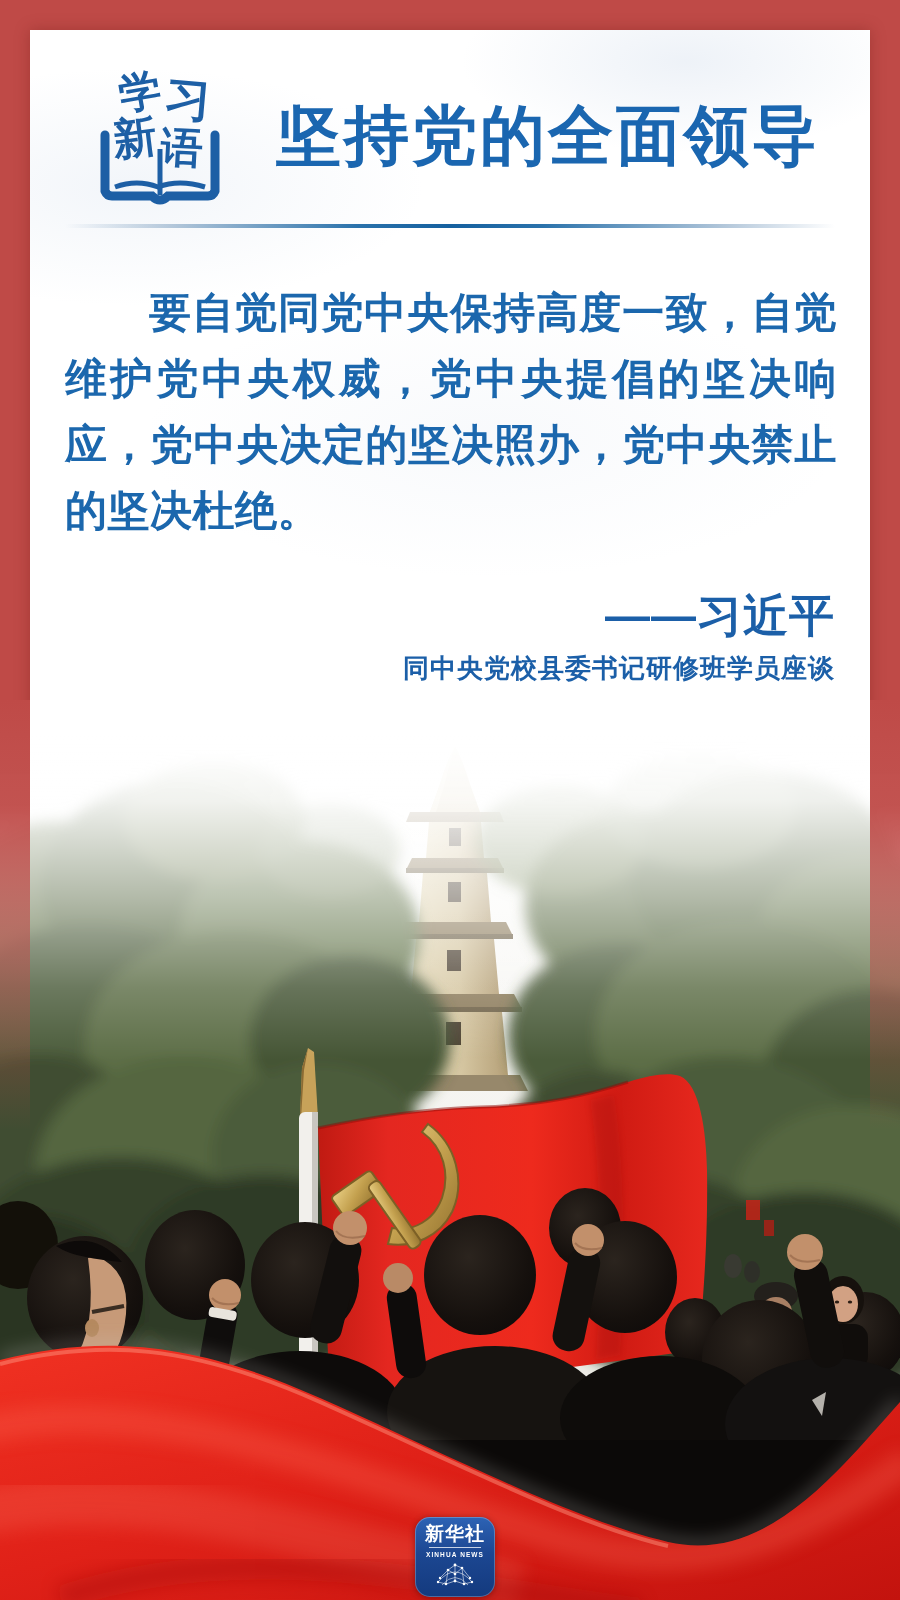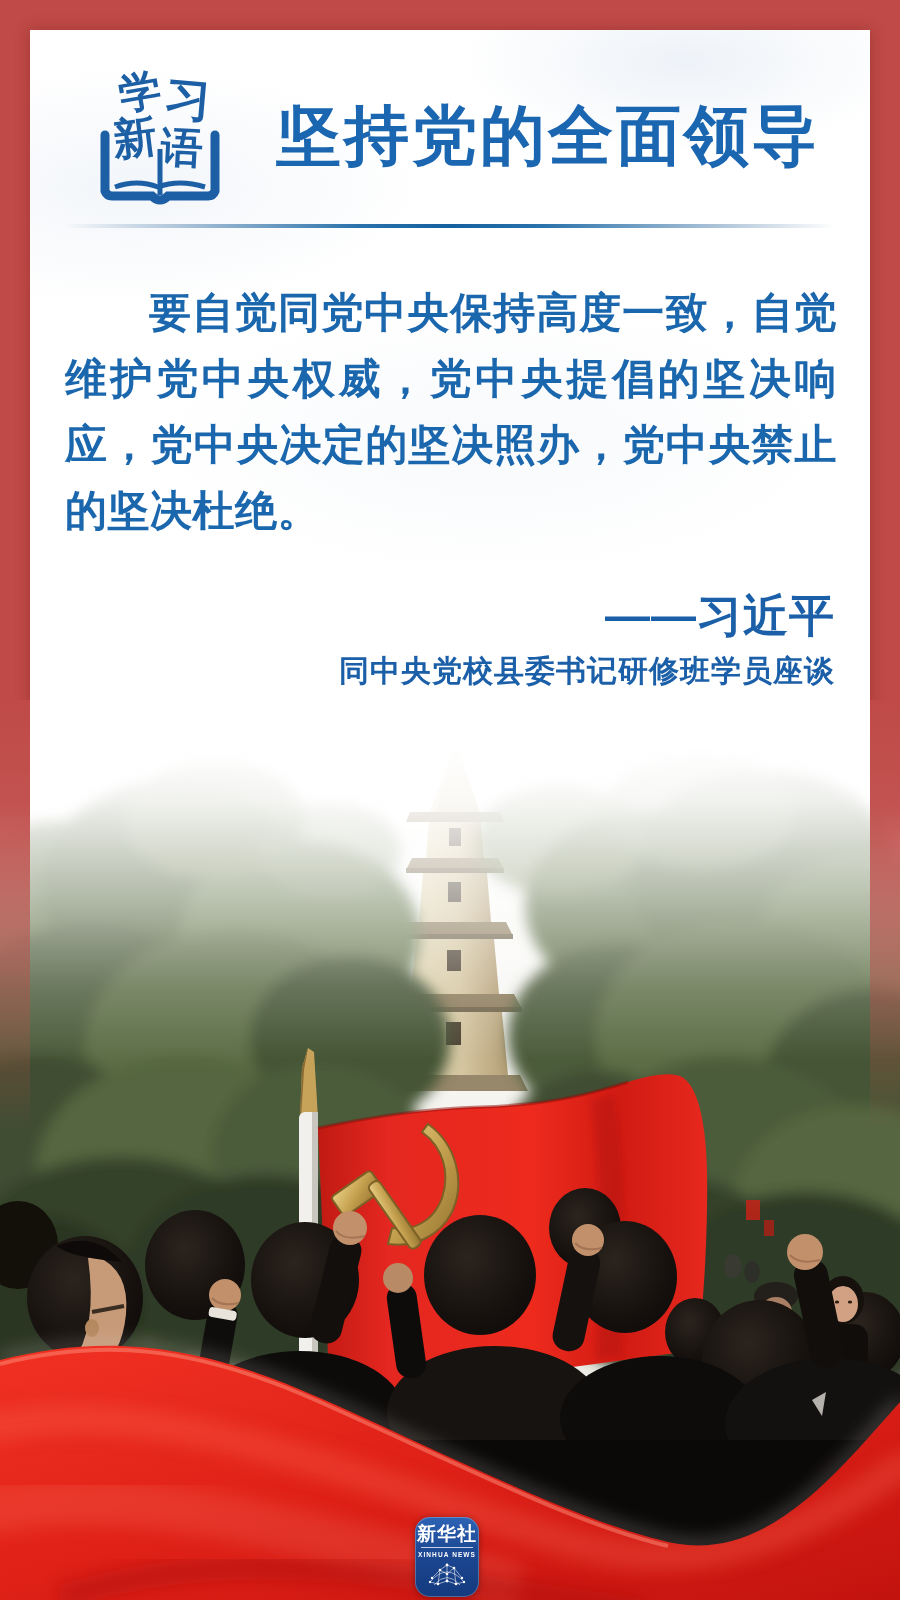--- a/index.html
+++ b/index.html
@@ -51,21 +51,21 @@
   .quote{
     position:absolute;left:35px;top:250px;width:772px;
     font-size:42px;line-height:66px;font-weight:bold;color:#1b67ad;
     text-align:justify;text-indent:2em;letter-spacing:.5px;
   }
 
   
   .attr{position:absolute;right:35px;top:522px;text-align:right;color:#1b5fa8;}
   .attr .author{font-size:45px;font-weight:bold;letter-spacing:1px;margin-top:34px;}
   .attr .date{margin-top:14px;font-size:33px;font-weight:bold;}
-  .attr .occasion{margin-top:5px;font-size:30px;font-weight:bold;letter-spacing:1px;}
+  .attr .occasion{margin-top:5px;font-size:26px;font-weight:bold;letter-spacing:1px;}
 
   
   .photo{position:absolute;left:0;top:700px;width:900px;height:900px;z-index:2;}
   .photo svg{position:absolute;left:0;top:0;}
   .photo-fade{
     position:absolute;left:0;top:0;width:900px;height:360px;
     background:linear-gradient(180deg,
       #ffffff 0%, #ffffff 10%, rgba(255,255,255,.9) 28%,
       rgba(255,255,255,.55) 55%, rgba(255,255,255,.18) 80%, rgba(255,255,255,0) 100%);
     pointer-events:none;
@@ -77,21 +77,21 @@
     background:linear-gradient(180deg,
       rgba(191,74,71,1) 0%, rgba(191,74,71,.95) 25%,
       rgba(191,74,71,.55) 60%, rgba(191,74,71,0) 100%);
   }
 
   
   .footer-wave{position:absolute;left:0;bottom:0;width:900px;height:320px;z-index:3;}
 
   
   .xinhua{
-    position:absolute;left:415px;top:1517px;width:64px;height:80px;z-index:4;
+    position:absolute;left:415px;top:1517px;width:80px;height:80px;z-index:4;
     border-radius:15px;
     background:linear-gradient(180deg,#2d63b5 0%,#1c4792 45%,#143a7e 100%);
     box-shadow:0 1px 6px rgba(60,0,0,.45), inset 0 0 0 1px rgba(255,255,255,.25);
     display:flex;flex-direction:column;align-items:center;
     color:#ffffff;
   }
   .xinhua .cn{margin-top:7px;font-size:19px;font-weight:bold;letter-spacing:1px;line-height:1;}
   .xinhua .rule{width:52px;height:1px;background:rgba(255,255,255,.75);margin-top:4px;}
   .xinhua .en{margin-top:3px;font-size:6.5px;letter-spacing:1.1px;font-weight:bold;white-space:nowrap;}
   .xinhua .globe{margin-top:2px;}

